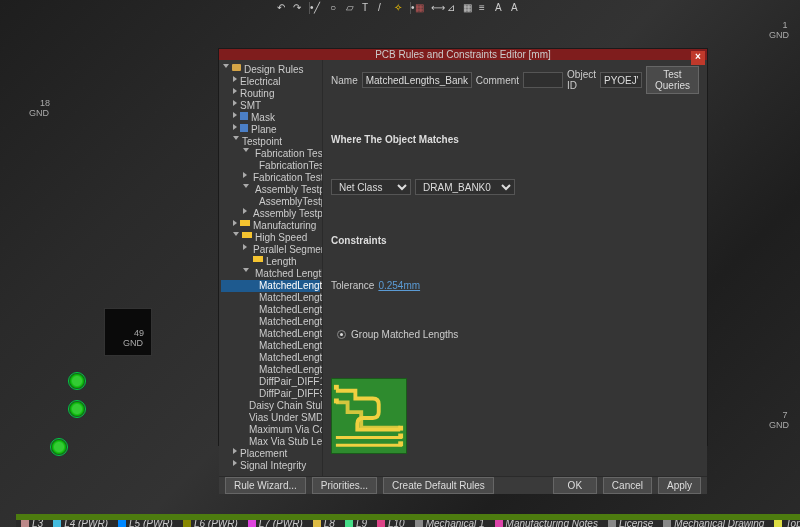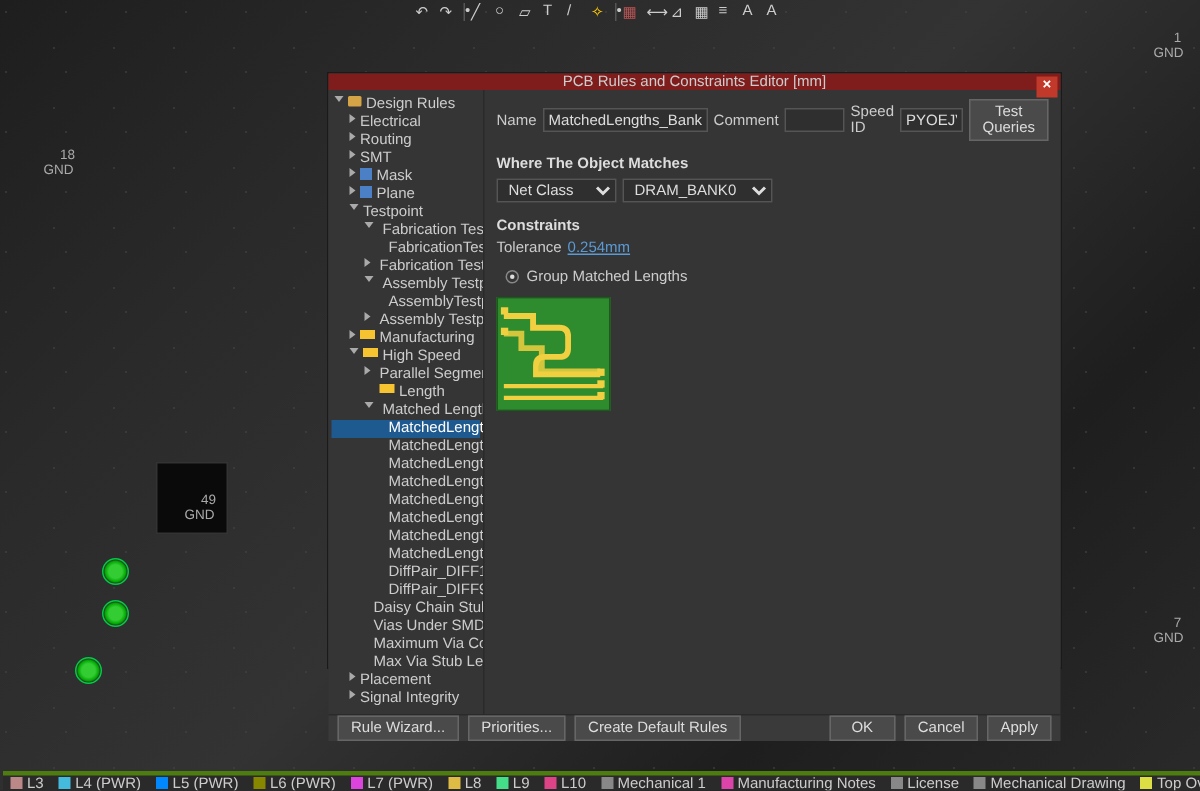--- a/index.html
+++ b/index.html
@@ -23,34 +23,34 @@
   .tree-node { white-space:nowrap; padding:0 0 1px 0; cursor:pointer; display:flex; gap:3px; }
   .tree-node.l0 { padding-left:2px; } .tree-node.l1 { padding-left:12px; } .tree-node.l2 { padding-left:22px; } .tree-node.l3 { padding-left:32px; }
   .tree-node.sel { background:#1e5a8f; color:#fff; }
   .tri { display:inline-block; width:0; height:0; border-left:3px solid transparent; border-right:3px solid transparent; }
   .tri.open { border-top:4px solid #aaa; }
   .tri.closed { border-left:4px solid #aaa; border-top:3px solid transparent; border-bottom:3px solid transparent; border-right:0; }
   .tri.none { width:7px; height:7px; border:0; }
   .ic-folder { width:9px;height:7px;background:#d4a447;display:inline-block;border-radius:1px; }
   .ic-blue { width:8px;height:8px;background:#4b7fc6;display:inline-block; }
   .ic-yellow { width:10px;height:6px;background:#f5c430;display:inline-block; }
-  .right-panel { flex:1; padding:6px 8px; color:#ccc; display:flex; flex-direction:column; }
+  .right-panel { flex:1; padding:6px 8px; color:#ccc; display:flex; flex-direction:column;gap:30px; }
   .field-row { display:flex; align-items:center; gap:4px; margin-bottom:6px; }
   .field-row label { color:#ccc; font-size:10px; }
   input[type=text], select { background:#2f2f2f; border:1px solid #555; color:#ddd; font-size:10px; padding:1px 3px; height:16px; }
   .btn { background:#4a4a4a; border:1px solid #666; color:#ddd; padding:2px 8px; cursor:pointer; font-size:10px; }
   .section-hdr { color:#ddd; font-weight:bold; margin:4px 0; font-size:10px; }
   .radio-row { display:flex; align-items:center; gap:5px; margin:2px 0 2px 6px; color:#ccc; }
   .radio { width:9px; height:9px; border-radius:50%; border:1px solid #888; display:inline-block; position:relative; }
   .radio.on::after { content:""; position:absolute; inset:2px; background:#ddd; border-radius:50%; }
   .preview { width:76px; height:76px; margin-top:6px; background:#2e8b2e; position:relative; border:1px solid #1a5a1a; }
   .preview svg { width:100%; height:100%; }
   .dialog-footer { height:24px; background:#3a3a3a; border-top:1px solid #2a2a2a; display:flex; align-items:center; padding:0 6px; gap:6px; }
   .dialog-footer .spacer { flex:1; }
-  .layer-bar { position:absolute; left:2px; right:0; bottom:0; height:13px; background:#2a2a2a; display:flex; align-items:center; overflow:hidden; border-top:3px solid #4d7c0f; }
+  .layer-bar { position:absolute; left:16px; right:0; bottom:0; height:13px; background:#2a2a2a; display:flex; align-items:center; overflow:hidden; border-top:6px solid #4d7c0f;font-style:italic; }
   .layer-tab { display:flex; align-items:center; gap:3px; padding:0 5px; color:#ccc; font-size:9px; white-space:nowrap; cursor:pointer; }
   .sw { width:8px; height:8px; display:inline-block; }
   .tol-val { color:#5b9bd5; text-decoration:underline; cursor:pointer; }
 </style>
 </head>
 <body>
 
 <div class="pcb-bg">
   <div class="green-via" style="left:68px;top:372px"></div>
   <div class="green-via" style="left:68px;top:400px"></div>
@@ -259,21 +259,21 @@
           <span class="tri closed"></span>
           <span>Signal Integrity</span>
         </div>
       </div>
     <div class="right-panel">
       <div class="field-row">
         <label>Name</label>
         <input type="text" style="width: 110px;" value="MatchedLengths_Bank0">
         <label>Comment</label>
         <input type="text" style="width: 40px;" value="">
-        <label>Speed ID</label>
+        <label>Object ID</label>
         <input type="text" style="width: 42px;" value="PYOEJVT">
         <button class="btn">Test Queries</button>
       </div>
       <div class="section-hdr">Where The Object Matches</div>
       <div class="field-row">
         <select style="width:80px"><option>Net Class</option></select>
         <select style="width:100px"><option>DRAM_BANK0</option></select>
       </div>
       <div class="section-hdr">Constraints</div>
       <div class="field-row">

